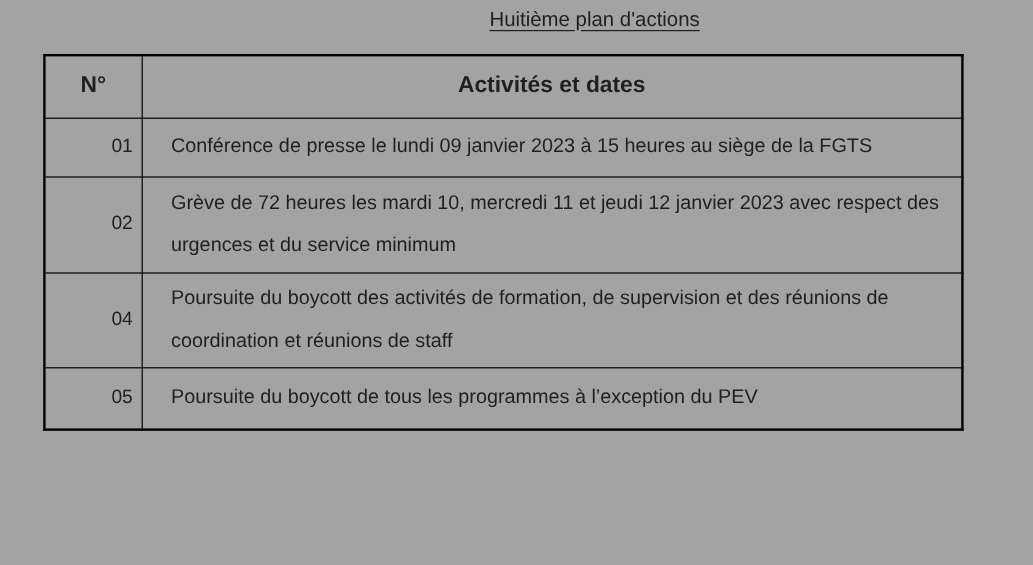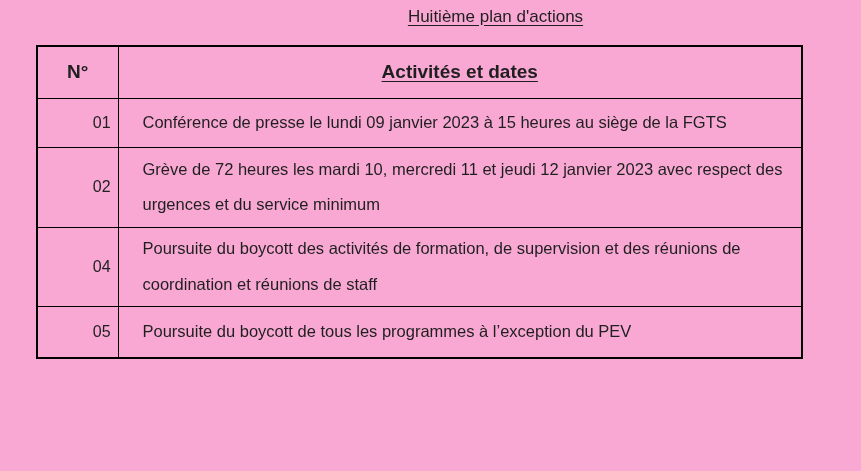--- a/index.html
+++ b/index.html
@@ -8,21 +8,21 @@
     height: 471px;
     background: #ffffff;
     font-family: "Liberation Sans", sans-serif;
     color: #1f1f1f;
     overflow: hidden;
   }
   .page {
     position: relative;
     width: 861px;
     height: 471px;
-    background: #f9a8d4;
+    background: #a3a3a3;
   }
   .doc-title {
     position: absolute;
     top: 7px;
     left: 130px;      
     width: 731px;
     text-align: center;
     font-size: 17px;
     font-weight: 400;
   }
@@ -44,21 +44,20 @@
     border: 1px solid #000000;
     vertical-align: middle;
   }
   .col-num { width: 81px; text-align: center; }
   td.col-num { font-size: 16px; padding-left: 48px; }
   th.col-num { font-size: 19px; font-weight: 700; }
   th.col-act { text-align: center; }
   th.col-act .header-underline {
     font-size: 19px;
     font-weight: 700;
-    text-decoration: underline;
     text-underline-offset: 3px;
   }
   td.col-act {
     text-align: left;
     padding: 0 12px 0 24px;
     font-size: 16.5px;
     line-height: 2.15;
   }
   tr.header-row { height: 52px; }
   tr.row-1 { height: 49px; }

